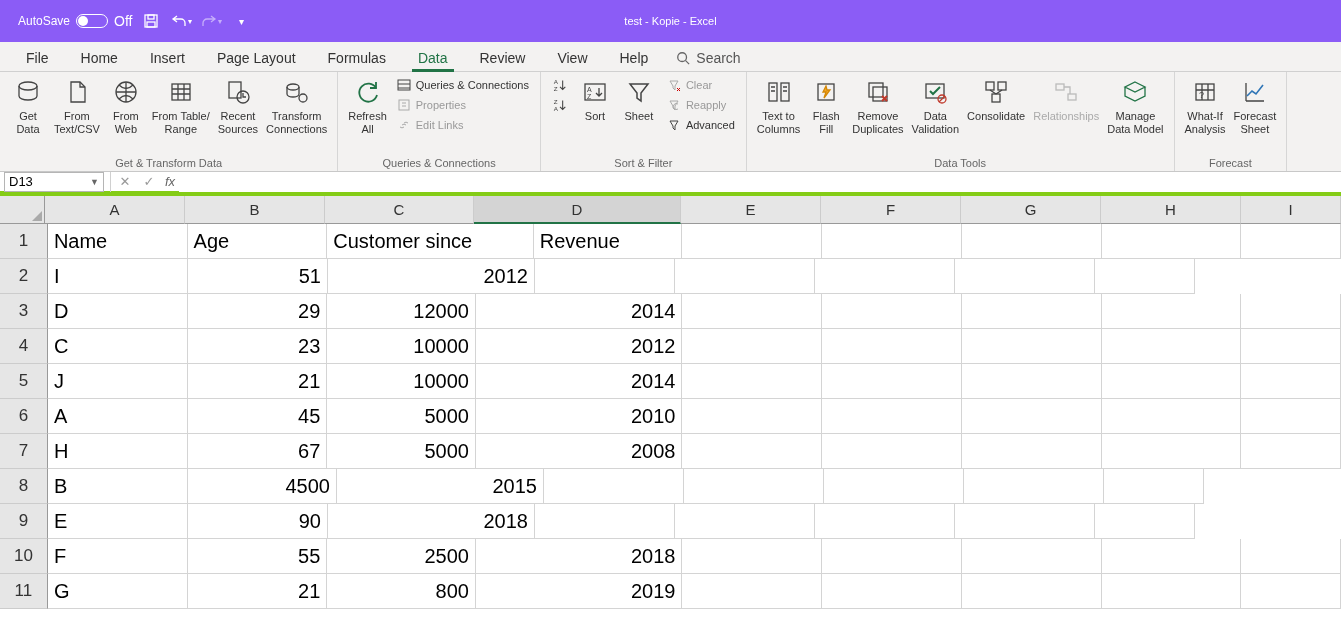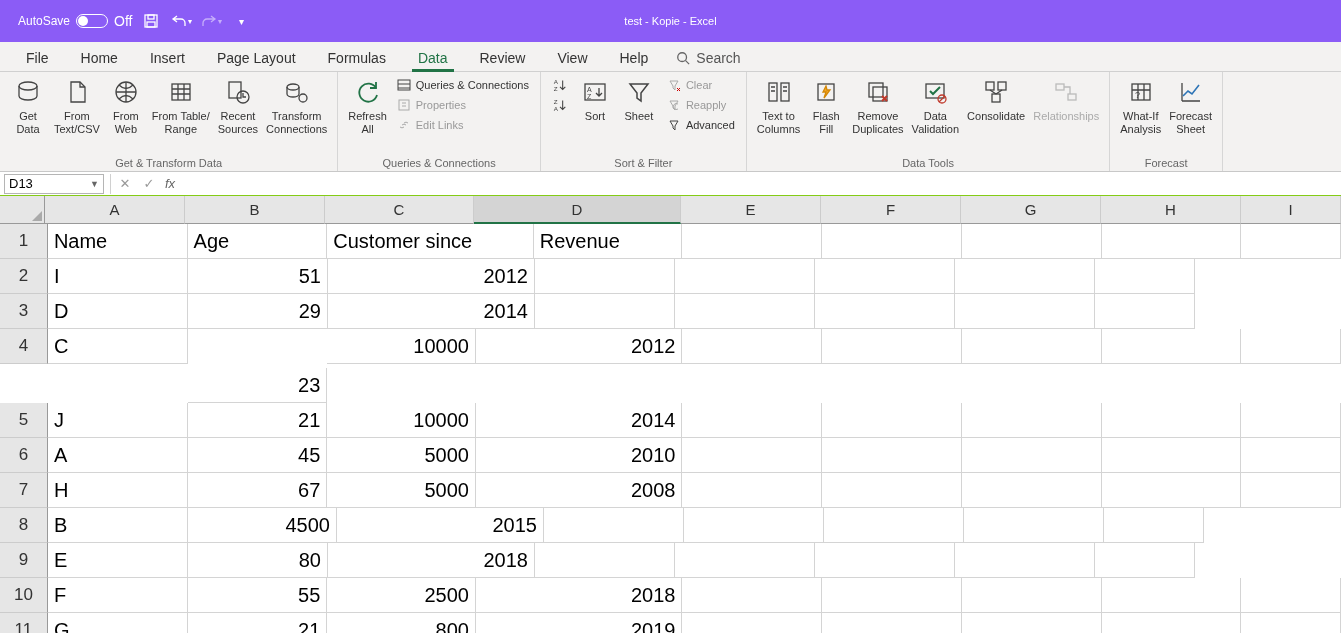--- a/index.html
+++ b/index.html
@@ -29,21 +29,21 @@
 .rb-btn { display: flex; flex-direction: column; align-items: center; justify-content: flex-start; padding: 2px 4px; cursor: pointer; min-width: 44px; }
 .rb-btn .ico { width: 32px; height: 32px; display: flex; align-items: center; justify-content: center; margin-bottom: 2px; }
 .rb-btn .lbl { font-size: 11px; color: #333; text-align: center; line-height: 1.2; white-space: pre-line; }
 .rb-btn.disabled .lbl { color: #aaa; }
 .small-stack { display: flex; flex-direction: column; gap: 2px; padding: 2px 4px; }
 .small-btn { display: flex; align-items: center; gap: 4px; font-size: 11px; color: #333; cursor: pointer; padding: 1px; }
 .small-btn.dis { color: #999; }
 .small-btn .ico { width: 16px; height: 16px; display:flex; align-items:center; justify-content:center; }
 
 
-.formula-bar { height: 24px; display: flex; align-items: center; border-bottom: 1px solid #84cc16; background:#fff;justify-content:space-between; }
+.formula-bar { height: 24px; display: flex; align-items: center; border-bottom: 5px solid #84cc16; background:#fff;justify-content:space-between; }
 .name-box { width: 100px; border: 1px solid #b5b5b5; height: 20px; margin: 0 4px; font-size: 13px; padding: 0 4px; display:flex; align-items:center; justify-content:space-between; background:#fff;}
 .name-box .dd { font-size:9px; color:#666;}
 .fb-divider { width: 1px; height: 20px; background: #d0d0d0; margin: 0 2px; }
 .fb-btn { width: 24px; text-align: center; color: #999; font-size: 13px; }
 .fx { font-style: italic; color: #666; font-size: 13px; padding: 0 4px;}
 .formula-input { flex:1; border:none; height:20px; font-size:13px; outline:none; }
 
 
 .grid-wrap { display:flex; }
 .corner { width: 48px; height: 28px; background: #e6e6e6; border-right:1px solid #999; border-bottom:1px solid #999; position:relative;}
@@ -361,20 +361,29 @@
       <div class="rb-btn disabled">
           <span class="ico">
             <svg width="28" height="28" viewBox="0 0 28 28" fill="none" stroke="#bbb" stroke-width="1.3">
               <rect x="4" y="6" width="8" height="6"></rect>
               <rect x="16" y="16" width="8" height="6"></rect>
               <path d="M12 9 H18 V16"></path>
             </svg>
           </span>
           <span class="lbl">Relationships</span>
         </div>
+      <div class="rb-btn">
+          <span class="ico">
+            <svg width="28" height="28" viewBox="0 0 28 28" fill="none" stroke="#217346" stroke-width="1.3">
+              <path d="M14 4 L24 9 L14 14 L4 9 Z M4 9 V18 L14 23 L24 18 V9"></path>
+            </svg>
+          </span>
+          <span class="lbl">Manage
+Data Model</span>
+        </div>
     </div>
     <div class="group-label">Data Tools</div>
   </div>
 
   <div class="group">
     <div class="group-body">
       <div class="rb-btn">
           <span class="ico">
             <svg width="28" height="28" viewBox="0 0 28 28" fill="none" stroke="#444" stroke-width="1.3">
               <rect x="5" y="6" width="18" height="16"></rect>
@@ -448,31 +457,32 @@
         <div class="cell" style="width: 140px;"></div>
         <div class="cell" style="width: 140px;"></div>
         <div class="cell" style="width: 140px;"></div>
         <div class="cell" style="width: 140px;"></div>
         <div class="cell" style="width: 100px;"></div>
       </div>
       <div class="row">
         <div class="row-h" style="height: 35px;">3</div>
         <div class="cell" style="width: 140px;">D</div>
         <div class="cell num" style="width: 140px;">29</div>
+        <div class="cell num" style="width: 149px;">12000</div>
         <div class="cell num" style="width: 207px;">2014</div>
         <div class="cell" style="width: 140px;"></div>
         <div class="cell" style="width: 140px;"></div>
         <div class="cell" style="width: 140px;"></div>
         <div class="cell" style="width: 140px;"></div>
         <div class="cell" style="width: 100px;"></div>
       </div>
       <div class="row">
         <div class="row-h" style="height: 35px;">4</div>
         <div class="cell" style="width: 140px;">C</div>
-        <div class="cell num" style="width: 140px; margin-top: 39px;">23</div>
+        <div class="cell num" style="width: 140px;">23</div>
         <div class="cell num" style="width: 149px;">10000</div>
         <div class="cell num" style="width: 207px;">2012</div>
         <div class="cell" style="width: 140px;"></div>
         <div class="cell" style="width: 140px;"></div>
         <div class="cell" style="width: 140px;"></div>
         <div class="cell" style="width: 140px;"></div>
         <div class="cell" style="width: 100px;"></div>
       </div>
       <div class="row">
         <div class="row-h" style="height: 35px;">5</div>
@@ -517,21 +527,21 @@
         <div class="cell num" style="width: 207px;">2015</div>
         <div class="cell" style="width: 140px;"></div>
         <div class="cell" style="width: 140px;"></div>
         <div class="cell" style="width: 140px;"></div>
         <div class="cell" style="width: 140px;"></div>
         <div class="cell" style="width: 100px;"></div>
       </div>
       <div class="row">
         <div class="row-h" style="height: 35px;">9</div>
         <div class="cell" style="width: 140px;">E</div>
-        <div class="cell num" style="width: 140px;">80</div>
+        <div class="cell num" style="width: 140px;">90</div>
         <div class="cell num" style="width: 207px;">2018</div>
         <div class="cell" style="width: 140px;"></div>
         <div class="cell" style="width: 140px;"></div>
         <div class="cell" style="width: 140px;"></div>
         <div class="cell" style="width: 140px;"></div>
         <div class="cell" style="width: 100px;"></div>
       </div>
       <div class="row">
         <div class="row-h" style="height: 35px;">10</div>
         <div class="cell" style="width: 140px;">F</div>

